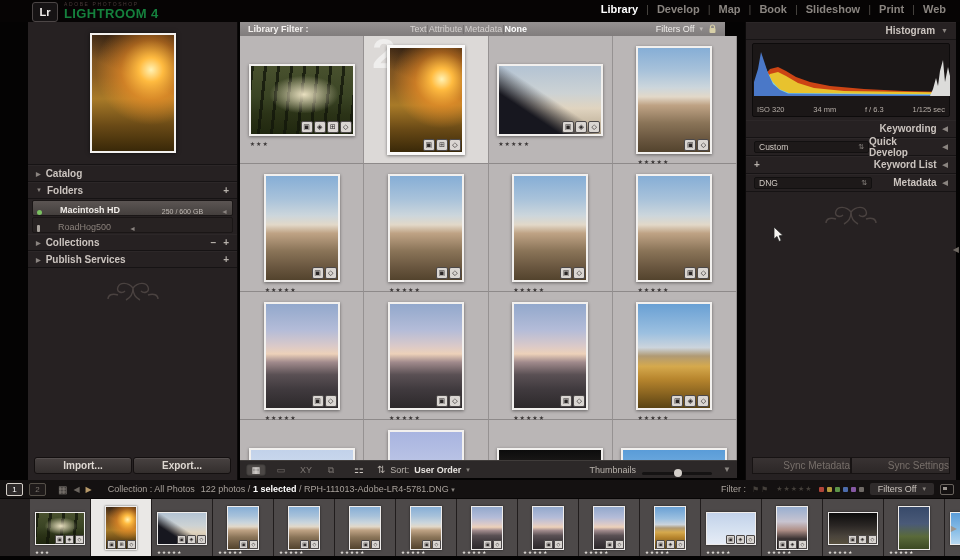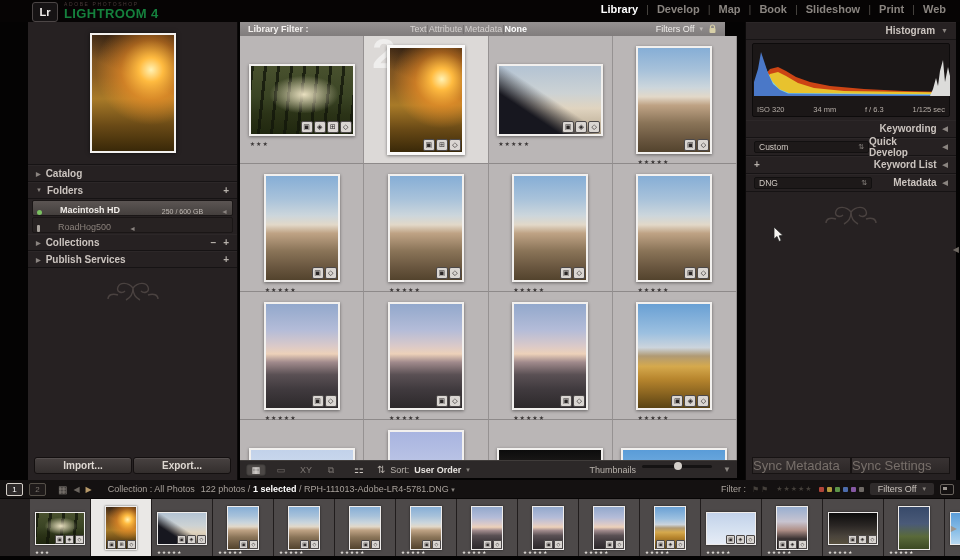--- a/index.html
+++ b/index.html
@@ -104,41 +104,41 @@
   
   #toolbar{position:absolute;left:240px;top:460px;width:497px;height:18px;background:#2c2828;
     border-top:1px solid #403c3a;display:flex;align-items:center;padding:0 6px;box-sizing:border-box;
     font-size:9px;color:#b8b2ac;gap:5px;}
   .vicon{width:20px;height:12px;border-radius:2px;text-align:center;line-height:12px;font-size:9px;color:#7b7571;}
   .vicon.active{background:#4c4846;color:#ece8e4;box-shadow:inset 0 0 2px #000;}
   #spray-icon{margin-left:8px;color:#cfc9c4;font-size:11px;}
   #sort-dir-icon{margin-left:8px;color:#b8b2ac;font-size:10px;}
   #sort-value{color:#e8e4e0;font-weight:bold;}
   #toolbar .dd{font-size:7px;color:#8a8580;}
-  #thumb-group{margin-left:auto;display:flex;align-items:flex-start;gap:6px;}
+  #thumb-group{margin-left:auto;display:flex;align-items:flex-end;gap:6px;}
   #thumb-slider{width:70px;height:3px;background:#151313;border-radius:2px;position:relative;}
   #thumb-knob{position:absolute;left:45%;top:-3px;width:8px;height:8px;border-radius:50%;background:#d3cec9;}
   #toolbar-collapse{color:#8a8580;font-size:8px;margin-left:6px;}
 
   
   #right-panel{position:absolute;left:745px;top:22px;width:210px;height:458px;background:#262122;
     border-left:1px solid #0b0909;display:flex;flex-direction:column;}
   .rp-row{height:17px;display:flex;align-items:center;padding:0 8px;font-size:10px;font-weight:bold;
     color:#cbc4bf;border-bottom:1px solid rgba(0,0,0,.4);box-shadow:inset 0 1px 0 rgba(255,255,255,.03);flex:0 0 auto;}
   .rp-title{margin-left:auto;}
   .rp-arr{color:#8a8480;font-size:7px;margin-left:6px;}
   #histo-box{margin:3px 6px;height:72px;background:#1b1717;border:1px solid #0d0b0b;border-radius:2px;
     flex:0 0 auto;position:relative;}
   #histo-info{position:absolute;left:4px;right:4px;bottom:2px;display:flex;justify-content:space-between;
     font-size:7.5px;color:#b6aea8;}
   .dropdown{width:118px;height:12px;background:#1d1919;border:1px solid #121010;border-radius:2px;
     font-size:8.5px;font-weight:normal;color:#cfc8c2;display:flex;align-items:center;padding:0 4px;box-sizing:border-box;}
   .dropdown .dd{margin-left:auto;font-size:7px;color:#8a8580;}
   #rp-buttons{margin-top:auto;display:flex;justify-content:space-between;padding:0 6px 6px 6px;flex:0 0 auto;}
-  .rp-btn{width:98px;height:15px;font-size:13px;color:#776f6a;text-align:left;line-height:15px;
+  .rp-btn{width:98px;height:15px;font-size:10px;color:#776f6a;text-align:right;line-height:15px;
     background:linear-gradient(#393333,#2c2727);border:1px solid #171313;border-radius:0;}
 
   
   #statusbar{position:absolute;left:0;top:480px;width:960px;height:18px;background:#141111;
     display:flex;align-items:center;padding:0 6px;box-sizing:border-box;font-size:9px;color:#a8a19b;gap:6px;}
   .winbox{width:15px;height:11px;border-radius:2px;text-align:center;line-height:11px;font-size:8px;}
   #win1{border:1px solid #d6d0ca;color:#fff;background:#2e2a2a;}
   #win2{border:1px solid #555049;color:#7a746e;background:#1e1a1a;}
   #sb-grid-icon{color:#8a847e;font-size:10px;margin-left:6px;}
   .sb-arrow{font-size:8px;}

